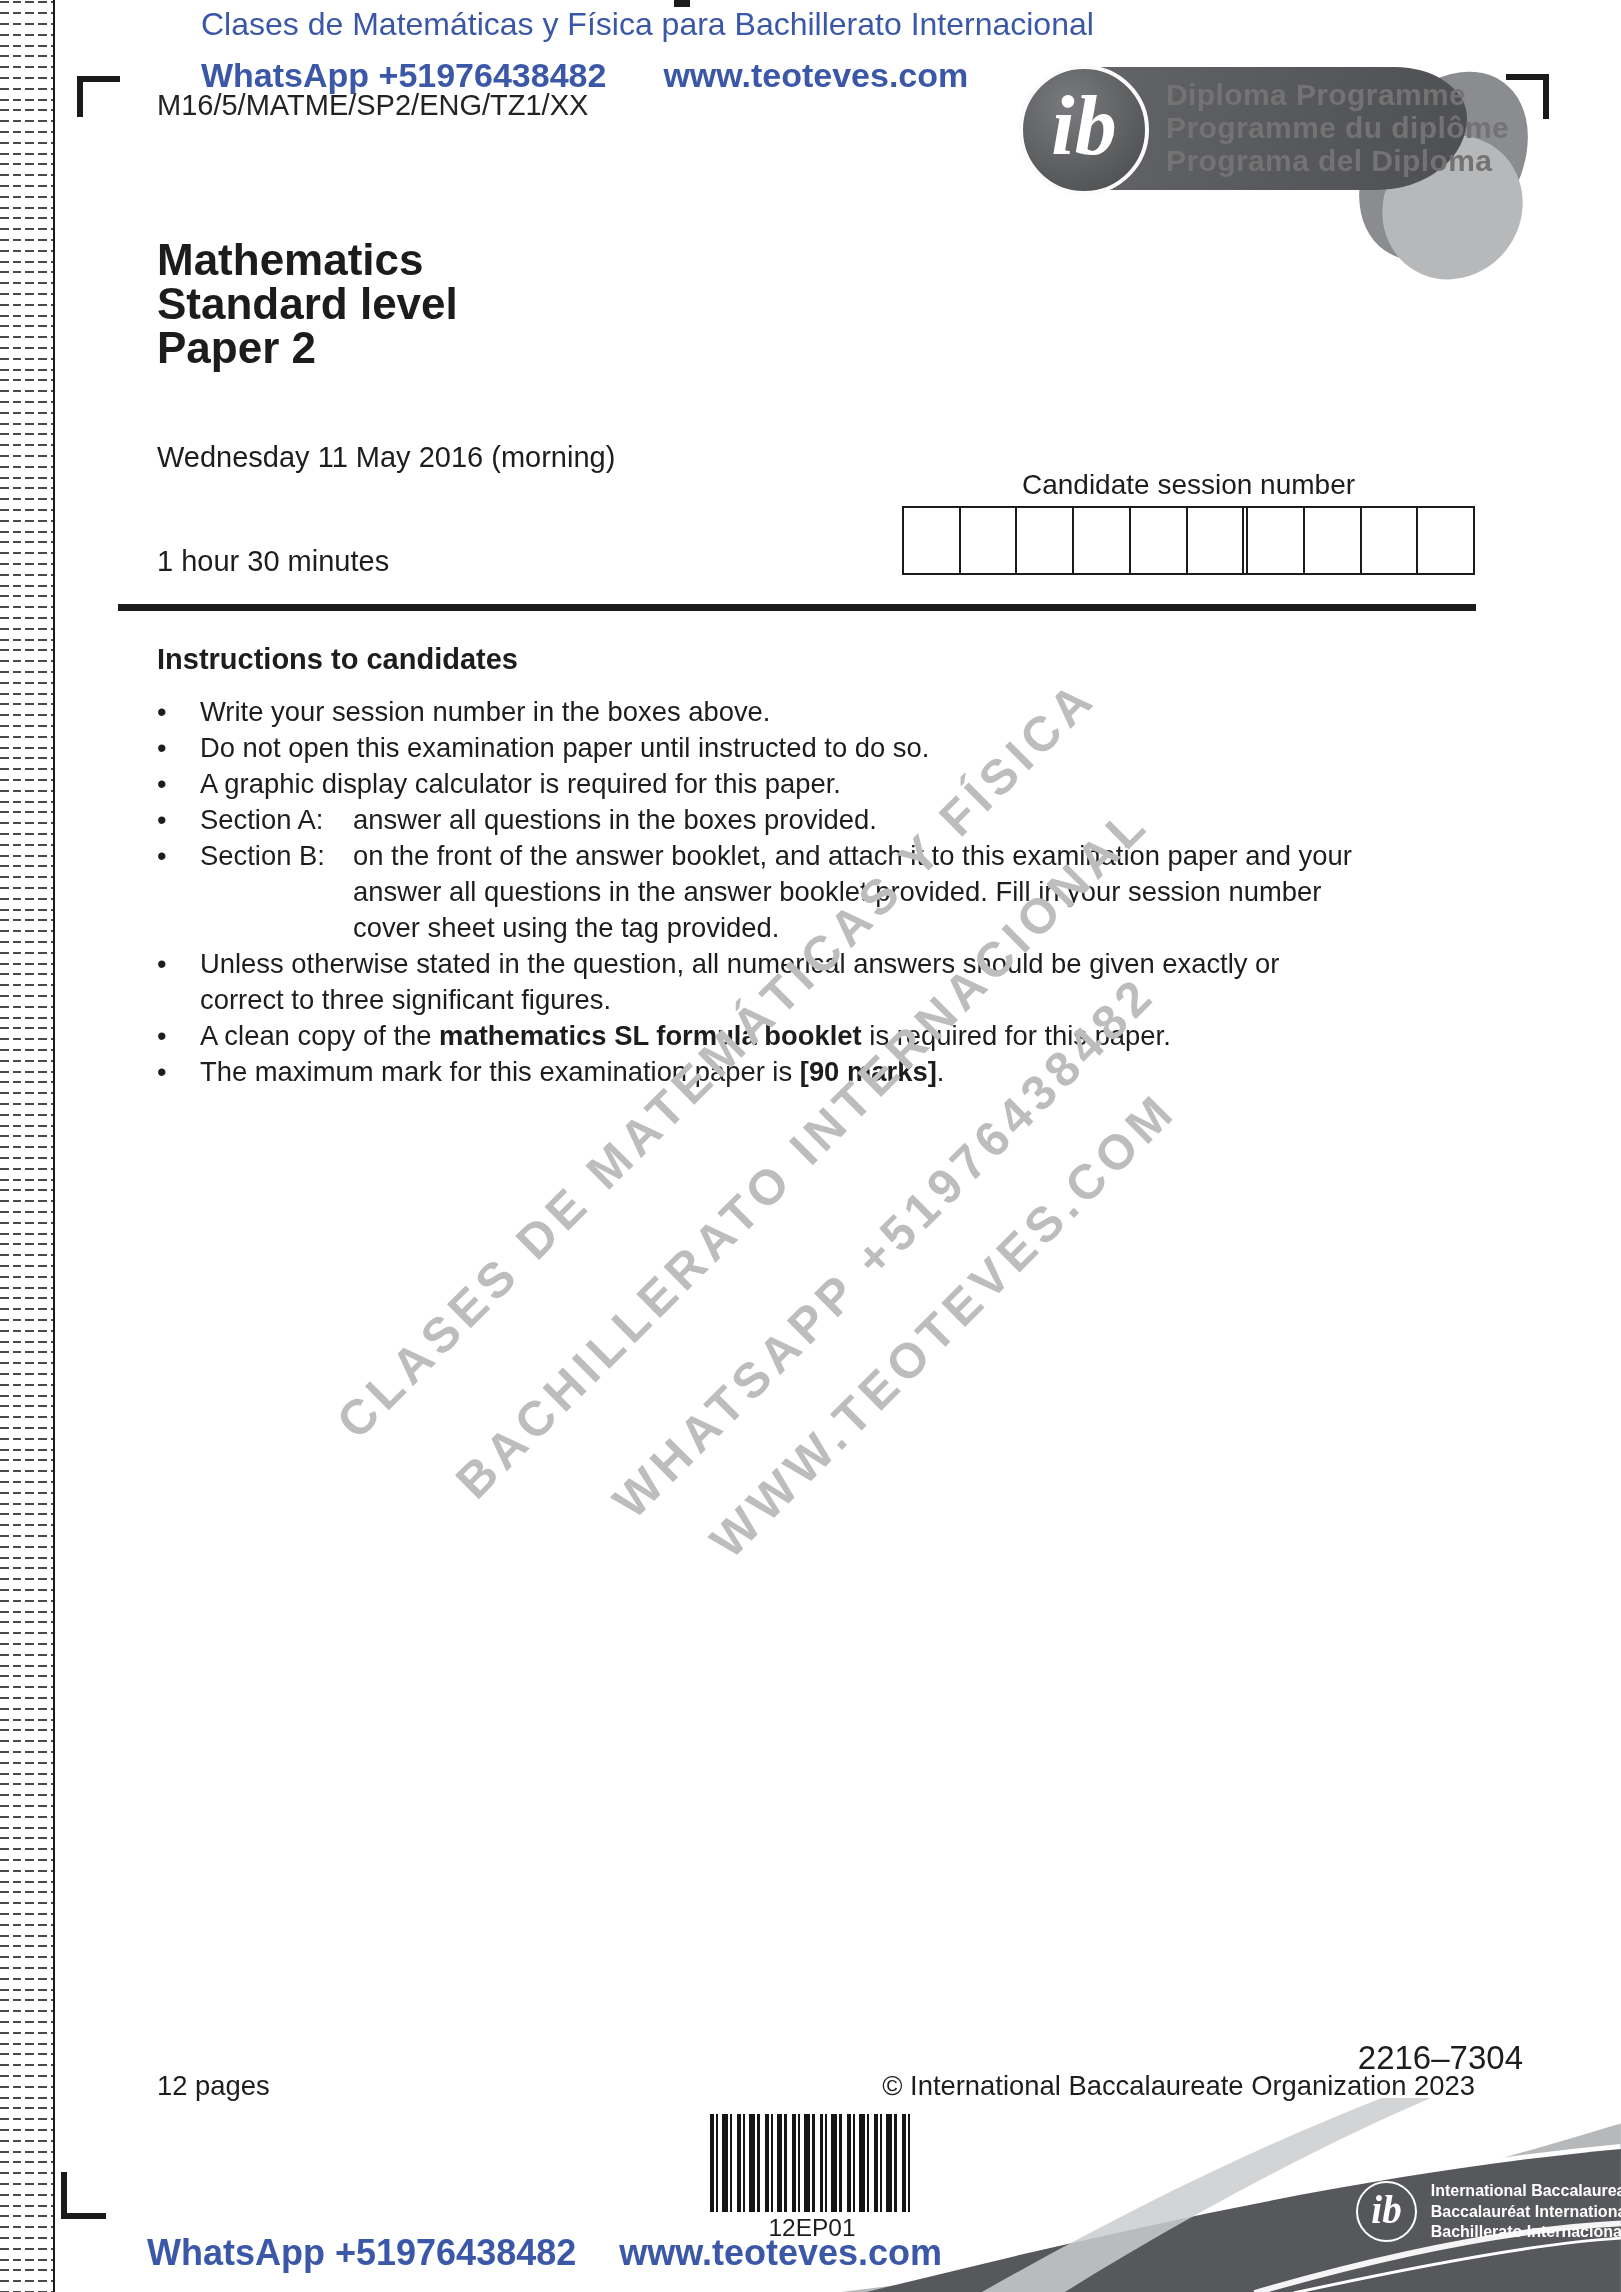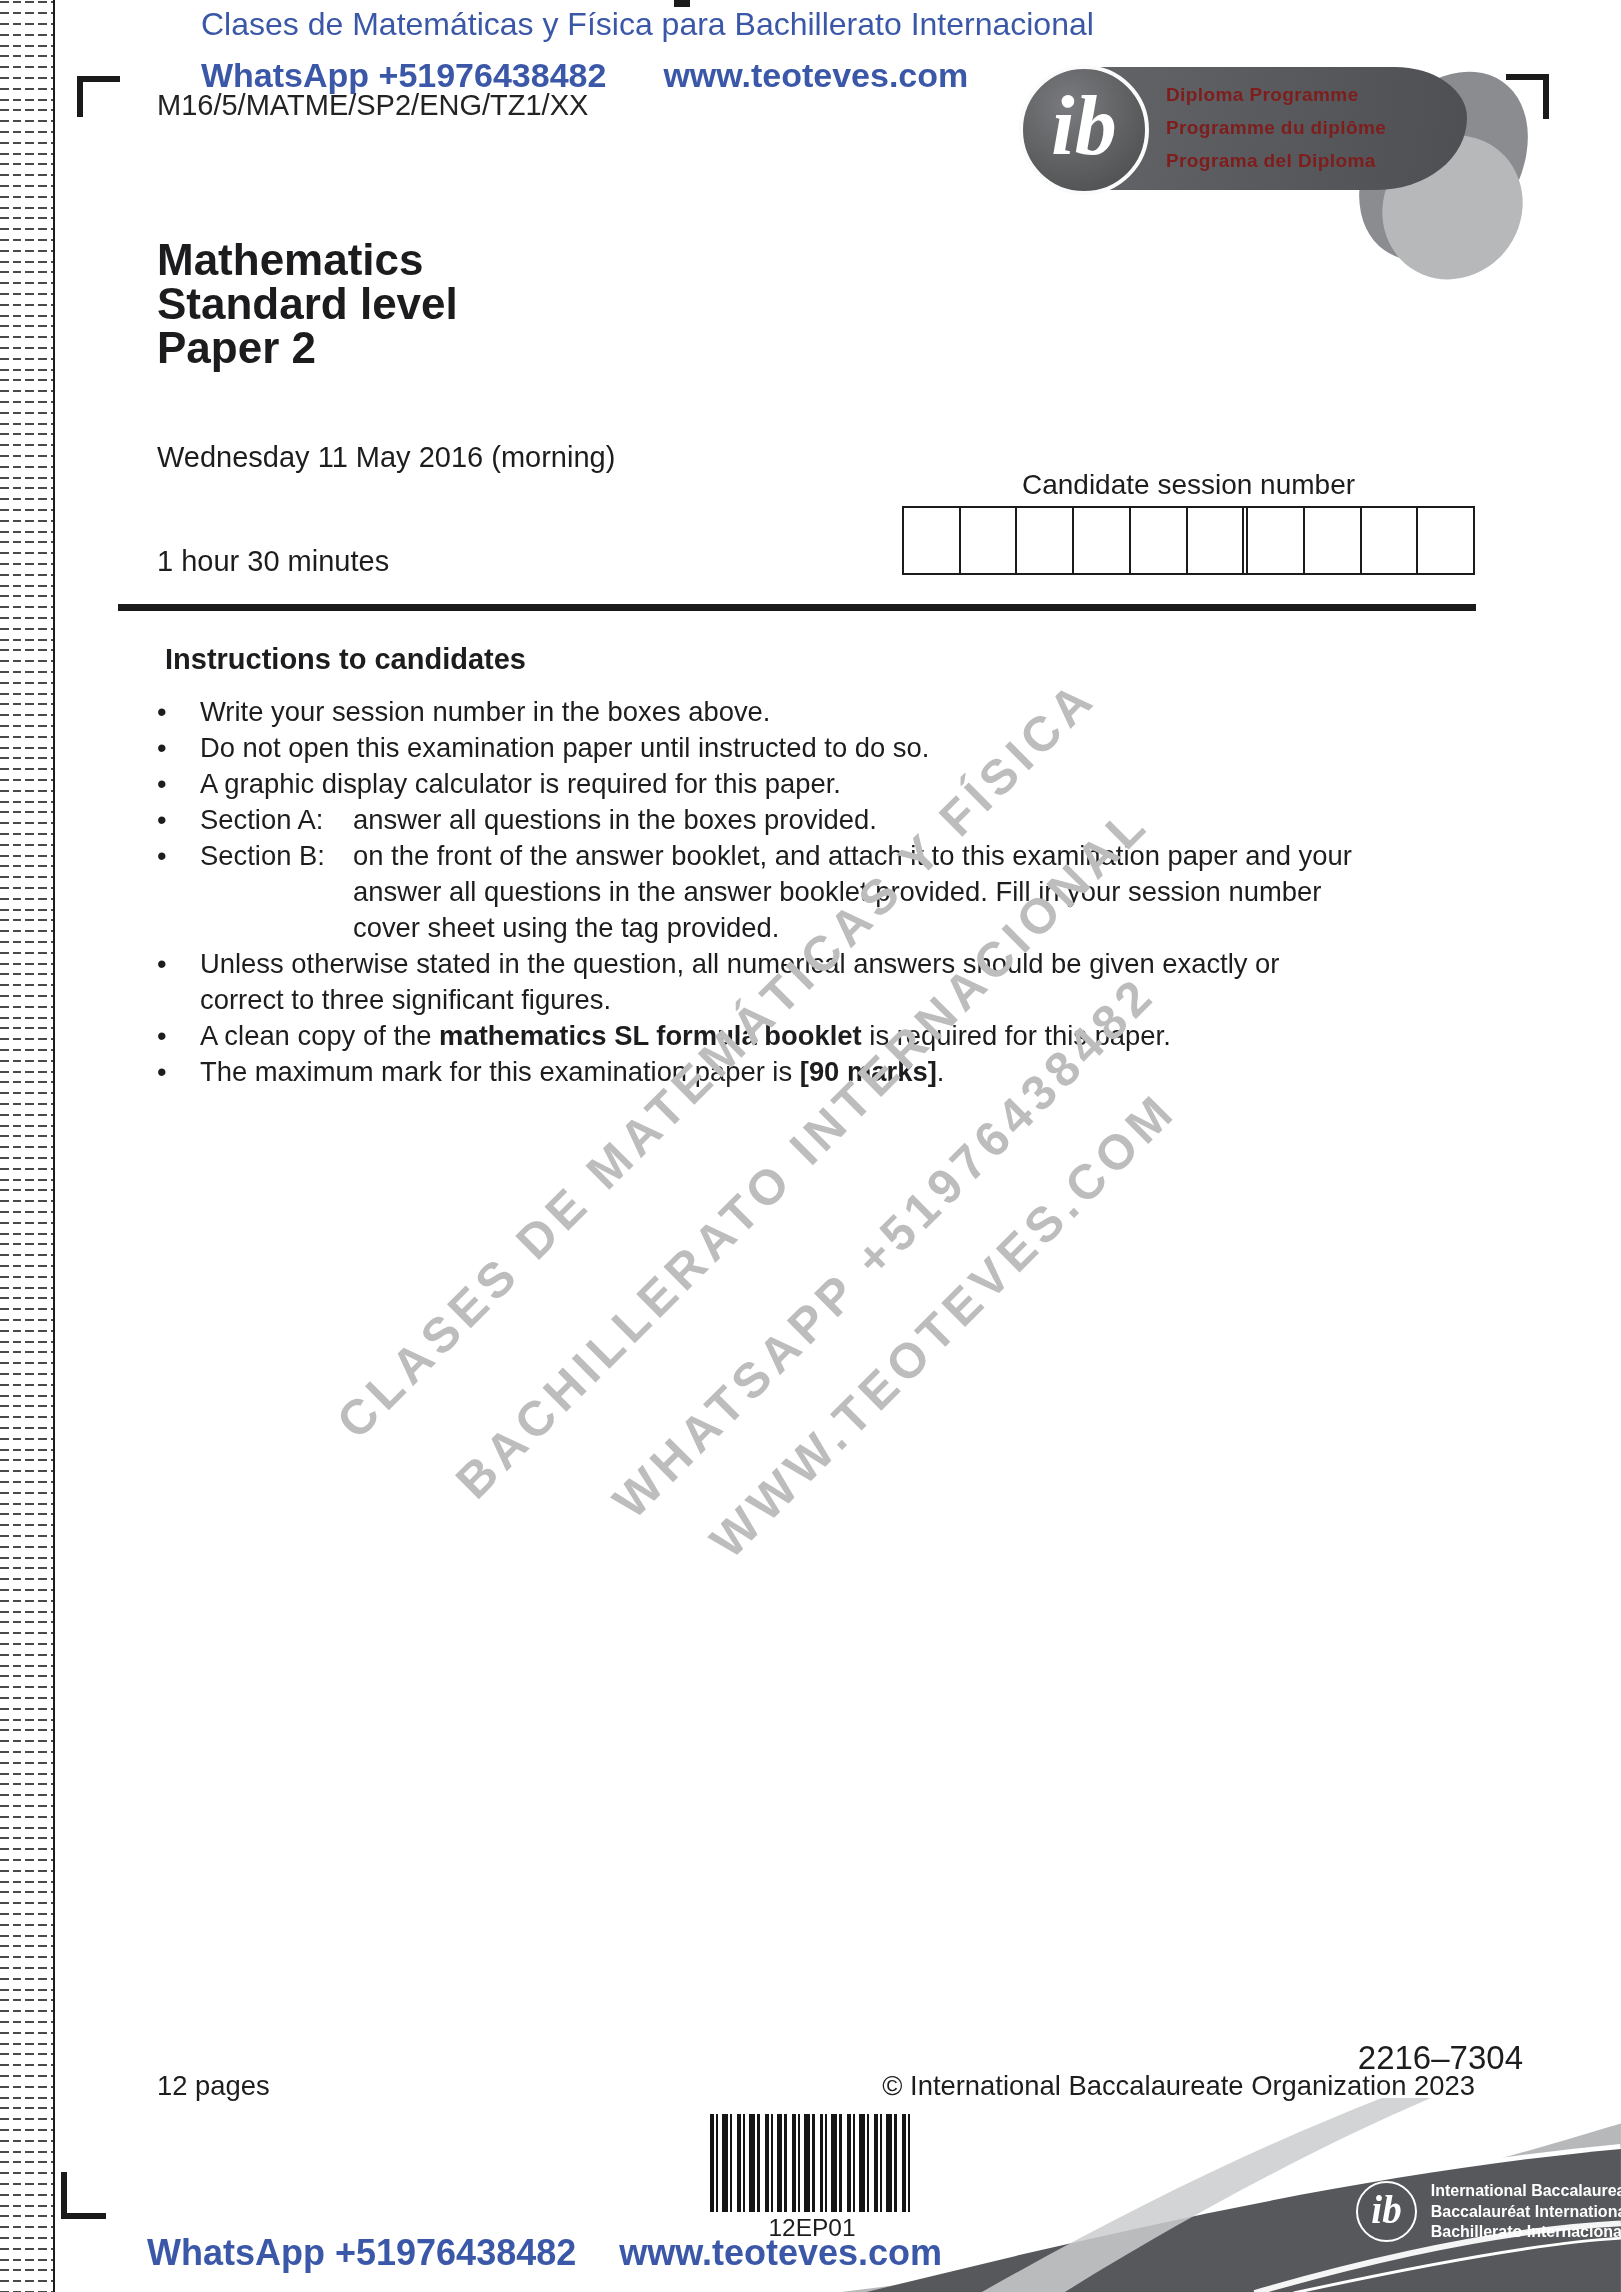--- a/index.html
+++ b/index.html
@@ -28,34 +28,34 @@
   .tail-light{position:absolute;left:365px;top:69px;width:137px;height:147px;border-radius:50%;
             background:#b7b8ba;transform:rotate(35deg);}
   .banner-bg{position:absolute;left:54px;top:2px;width:394px;height:123px;
             background:linear-gradient(100deg,#646568,#4e4f52);
             border-radius:9.8px 118px 147px 9.8px / 9.8px 83px 118px 9.8px;}
   .ib-circle{position:absolute;left:0;top:0;width:122px;height:122px;border-radius:50%;
             background:radial-gradient(circle at 38% 30%,#7a7b7e,#474849);
             border:4.9px solid #fbfbfb;display:flex;align-items:center;justify-content:center;}
   .ib-glyph{font-family:"Liberation Serif","DejaVu Serif",serif;font-style:italic;font-weight:bold;
             font-size:84px;color:#ffffff;line-height:84px;transform:translateY(-3.9px);}
-  .banner-lines{position:absolute;left:147px;top:12.7px;color:#7f1d1d;font-size:19px;font-weight:bold;
+  .banner-lines{position:absolute;left:147px;top:12.7px;color:#737373;font-size:30px;font-weight:bold;
             line-height:33px;letter-spacing:0.4px;white-space:nowrap;}
   
   .title{left:157px;top:238px;font-size:44px;font-weight:bold;line-height:44px;color:#1c1c1e;}
   .date{left:157px;top:441px;font-size:29px;}
   .session-label{left:902px;top:469px;width:573px;text-align:center;font-size:28px;}
   .session-boxes{left:902px;top:506px;width:573px;height:69px;display:flex;border:2.9px solid #1b1b1b;background:#fff;box-sizing:border-box;}
   .session-boxes .cell{flex:1;border-left:2px solid #1b1b1b;}
   .session-boxes .cell:first-child{border-left:none;}
   .session-boxes .cell.dbl{border-left:6.9px double #1b1b1b;}
   .duration{left:157px;top:545px;font-size:29px;}
   .rule{left:118px;top:604px;width:1358px;height:6.9px;background:#1b1b1b;}
   
-  .instr-head{left:165px;top:643px;font-size:29px;font-weight:bold;}
+  .instr-head{left:157px;top:643px;font-size:29px;font-weight:bold;}
   .bullets{left:157px;top:694px;width:1206px;font-size:27.4px;line-height:36px;}
   .brow{display:flex;align-items:flex-start;}
   .bdot{width:43px;flex:0 0 43px;}
   .blabel{display:inline-block;width:153px;flex:0 0 153px;}
   .bline{display:block;white-space:nowrap;}
   .b{font-weight:bold;}
   
   .wm{position:absolute;color:#bdbdbd;font-weight:bold;font-size:49px;letter-spacing:5.9px;
       white-space:nowrap;transform:translate(-50%,-50%) rotate(-45deg);z-index:0;}
   .wm1{left:716px;top:1059px;}

